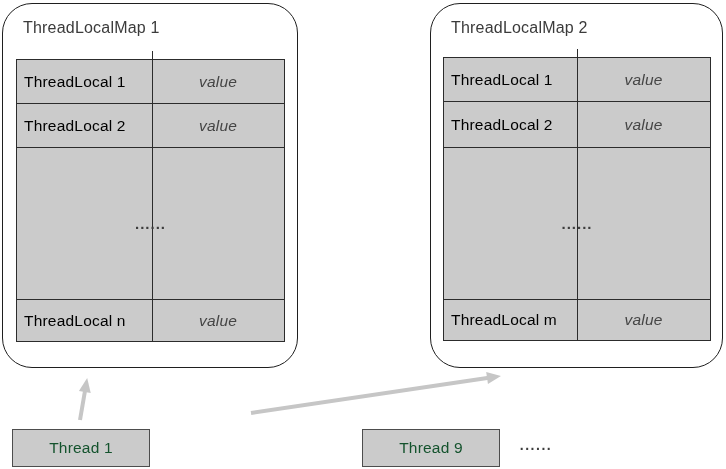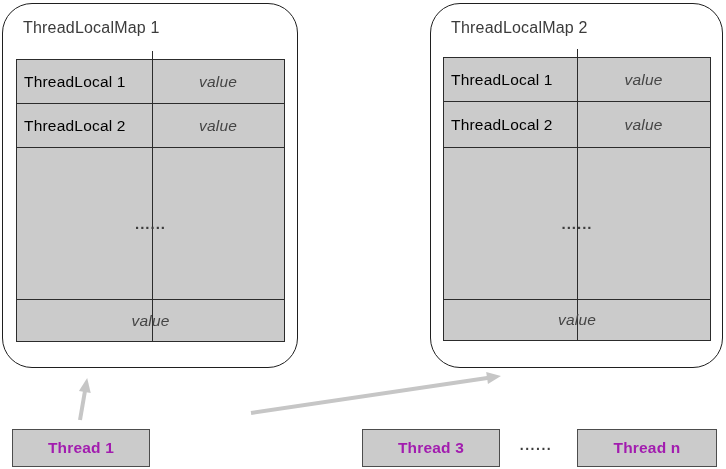--- a/index.html
+++ b/index.html
@@ -17,21 +17,21 @@
   .t-row.last { border-bottom:none; flex:1; }
   .t-rows { display:flex; flex-direction:column; height:100%; position:relative; }
   .cell-k { display:flex; align-items:center; padding-left:7px; font-size:15.5px; letter-spacing:0.2px; color:#000000; white-space:nowrap; }
   .cell-v { flex:1; display:flex; align-items:center; justify-content:center; font-size:15.5px; letter-spacing:0.2px; color:#454545;font-style:italic; }
   .t1 .cell-k { width:135px; }
   .t2 .cell-k { width:133px; }
   .dots-row { display:flex; align-items:center; justify-content:center; font-size:15px; font-weight:bold; letter-spacing:1px; color:#3d3d3d; }
 
   
   .thread-box { position:absolute; top:429px; height:38px; width:138px; background:#cbcbcb; border:1.6px solid #4d4d4d;
-                display:flex; align-items:center; justify-content:center; font-size:15.5px; letter-spacing:0.2px; color:#a21caf;font-weight:bold; }
+                display:flex; align-items:center; justify-content:center; font-size:15.5px; letter-spacing:0.2px; color:#14532d; }
   .bottom-dots { position:absolute; left:508px; top:437px; width:56px; text-align:center; font-size:14px; font-weight:bold; letter-spacing:1.5px; color:#3d3d3d; }
 
   .arrows-layer { position:absolute; left:0; top:0; width:726px; height:469px; pointer-events:none; }
 </style>
 </head>
 <body>
 
 <div class="canvas">
 
   <svg class="arrows-layer" viewBox="0 0 726 469">
@@ -52,20 +52,21 @@
         <div class="t-row" style="height:44px;">
           <div class="cell-k">ThreadLocal 1</div>
           <div class="cell-v">value</div>
         </div>
         <div class="t-row" style="height:44px;">
           <div class="cell-k">ThreadLocal 2</div>
           <div class="cell-v">value</div>
         </div>
         <div class="t-row dots-row" style="height:152px;">......</div>
         <div class="t-row last">
+          <div class="cell-k">ThreadLocal n</div>
           <div class="cell-v">value</div>
         </div>
       </div>
     </div>
   </div>
 
   <div class="panel" style="left:430px; top:3px; width:293px; height:365px;text-align:right;">
     <div class="panel-title">ThreadLocalMap 2</div>
     <div class="tl-table t2" style="left:12px; top:53px; width:268px; height:284px;">
       <div class="col-divider" style="left:133px;"></div>
@@ -73,25 +74,25 @@
         <div class="t-row" style="height:44px;">
           <div class="cell-k">ThreadLocal 1</div>
           <div class="cell-v">value</div>
         </div>
         <div class="t-row" style="height:46px;">
           <div class="cell-k">ThreadLocal 2</div>
           <div class="cell-v">value</div>
         </div>
         <div class="t-row dots-row" style="height:152px;">......</div>
         <div class="t-row last">
+          <div class="cell-k">ThreadLocal m</div>
           <div class="cell-v">value</div>
         </div>
       </div>
     </div>
   </div>
 
   <div class="thread-box" style="left:12px;">Thread 1</div>
   <div class="thread-box" style="left:187px;margin-top:44px;">Thread 2</div>
-  <div class="thread-box" style="left:362px;">Thread 3</div>
-  <div class="thread-box" style="left:577px; width:140px;">Thread n</div>
+  <div class="thread-box" style="left:362px;">Thread 9</div>
   <div class="bottom-dots">......</div>
 
 </div>
 
 </body></html>

